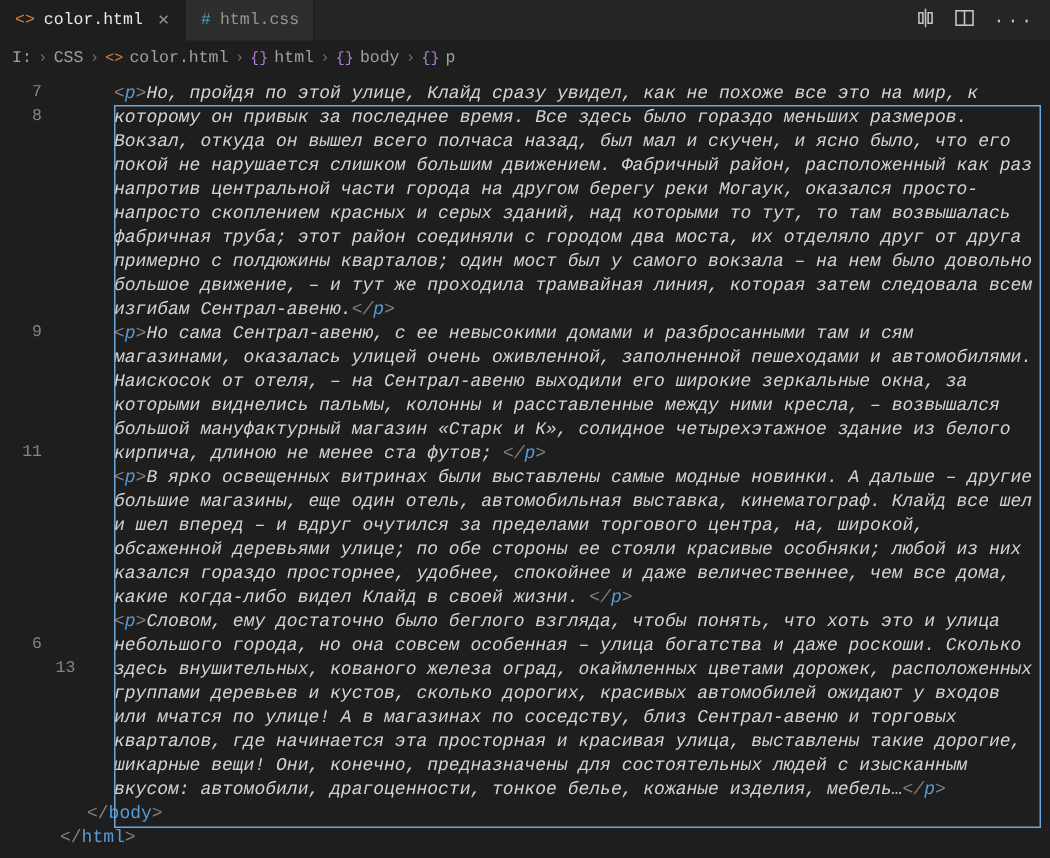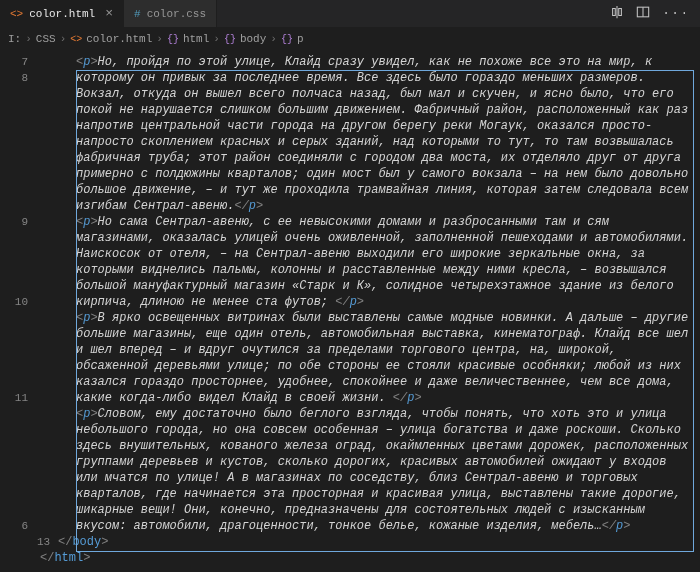--- a/index.html
+++ b/index.html
@@ -121,21 +121,21 @@
 <body>
 
 <div class="tab-bar">
   <div class="tab active">
     <span class="file-icon html-ic">&lt;&gt;</span>
     <span>color.html</span>
     <span class="close">×</span>
   </div>
   <div class="tab">
     <span class="file-icon css-ic">#</span>
-    <span>color.css</span>
+    <span>html.css</span>
   </div>
   <div class="tab-bar-spacer"></div>
   <div class="tab-bar-actions">
     <span>
       <svg viewBox="0 0 16 16" fill="none" stroke="currentColor" stroke-width="1.2">
         <path d="M8 1v14M3 4h3v8H3zM10 4h3v8h-3z"></path>
       </svg>
     </span>
     <span>
       <svg viewBox="0 0 16 16" fill="none" stroke="currentColor" stroke-width="1.2">
@@ -175,21 +175,20 @@
     <span class="ic sym-ic">{}</span>
     <span>p</span>
   </span>
 </div>
 
 <div class="editor">
   <div class="gutter" id="gutter">
       <div class="ln" style="height: 16px;">7</div>
       <div class="ln" style="height: 144px;">8</div>
       <div class="ln" style="height: 80px;">9</div>
-      <div class="ln" style="height: 96px;">10</div>
       <div class="ln" style="height: 128px;">11</div>
       <div class="ln" style="height: 16px;">6</div>
       <div class="ln" style="height: 16px; margin-left: 37px;">13</div>
     </div>
   <div class="code">
     <div class="selection-box"></div>
 
 
     <div class="line indent2"><span class="tag-angle">&lt;</span><span class="tag-name">p</span><span class="tag-angle">&gt;</span><span class="txt">Но, пройдя по этой улице, Клайд сразу увидел, как не похоже все это на мир, к которому он привык за последнее время. Все здесь было гораздо меньших размеров. Вокзал, откуда он вышел всего полчаса назад, был мал и скучен, и ясно было, что его покой не нарушается слишком большим движением. Фабричный район, расположенный как раз напротив центральной части города на другом берегу реки Могаук, оказался просто-напросто скоплением красных и серых зданий, над которыми то тут, то там возвышалась фабричная труба; этот район соединяли с городом два моста, их отделяло друг от друга примерно с полдюжины кварталов; один мост был у самого вокзала – на нем было довольно большое движение, – и тут же проходила трамвайная линия, которая затем следовала всем изгибам Сентрал-авеню.</span><span class="tag-angle">&lt;/</span><span class="tag-name">p</span><span class="tag-angle">&gt;</span></div>
 

